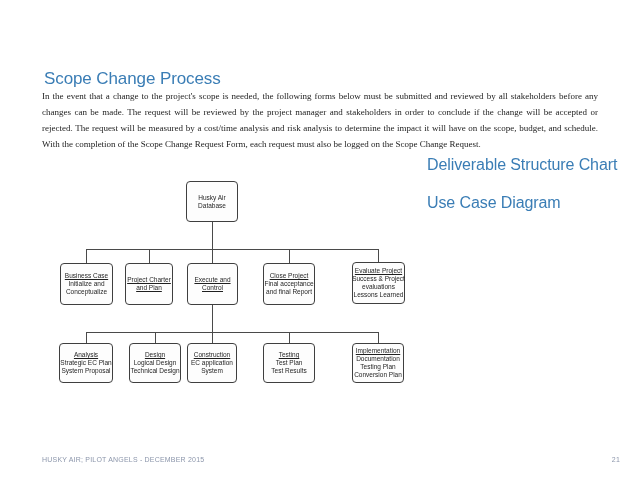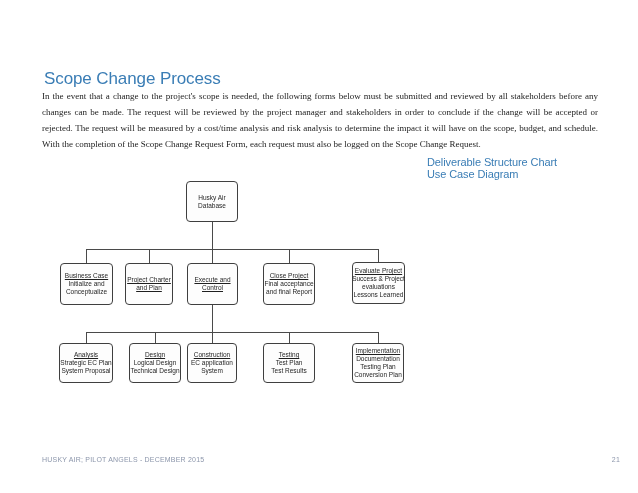--- a/index.html
+++ b/index.html
@@ -11,22 +11,22 @@
     position:absolute;left:44px;top:69px;margin:0;
     font-size:17px;font-weight:400;letter-spacing:-0.1px;
     color:var(--accent,#3a7db5);
   }
   .body-paragraph{
     position:absolute;left:42px;top:88px;width:556px;margin:0;
     font-family:"Liberation Serif",serif;font-size:9px;line-height:16px;
     text-align:justify;color:#1c1c1c;
   }
   .side-labels{position:absolute;left:427px;top:156px;color:var(--accent,#3a7db5);}
-  .side-label{font-size:11px;letter-spacing:-0.1px;}
-  .side-label + .side-label{}
+  .side-label{font-size:16px;letter-spacing:-0.1px;}
+  .side-label + .side-label{margin-top:20px;}
   .diagram{position:absolute;left:0;top:0;width:638px;height:493px;}
   .dbox{
     position:absolute;box-sizing:border-box;
     border:1px solid #3f3f3f;border-radius:4px;background:#fdfdfd;
     display:flex;flex-direction:column;justify-content:center;align-items:center;
     font-size:6.5px;line-height:8px;text-align:center;color:#1f1f1f;
     padding:1px;
   }
   .dbox .u{text-decoration:underline;}
   .dline{display:block;white-space:nowrap;}

